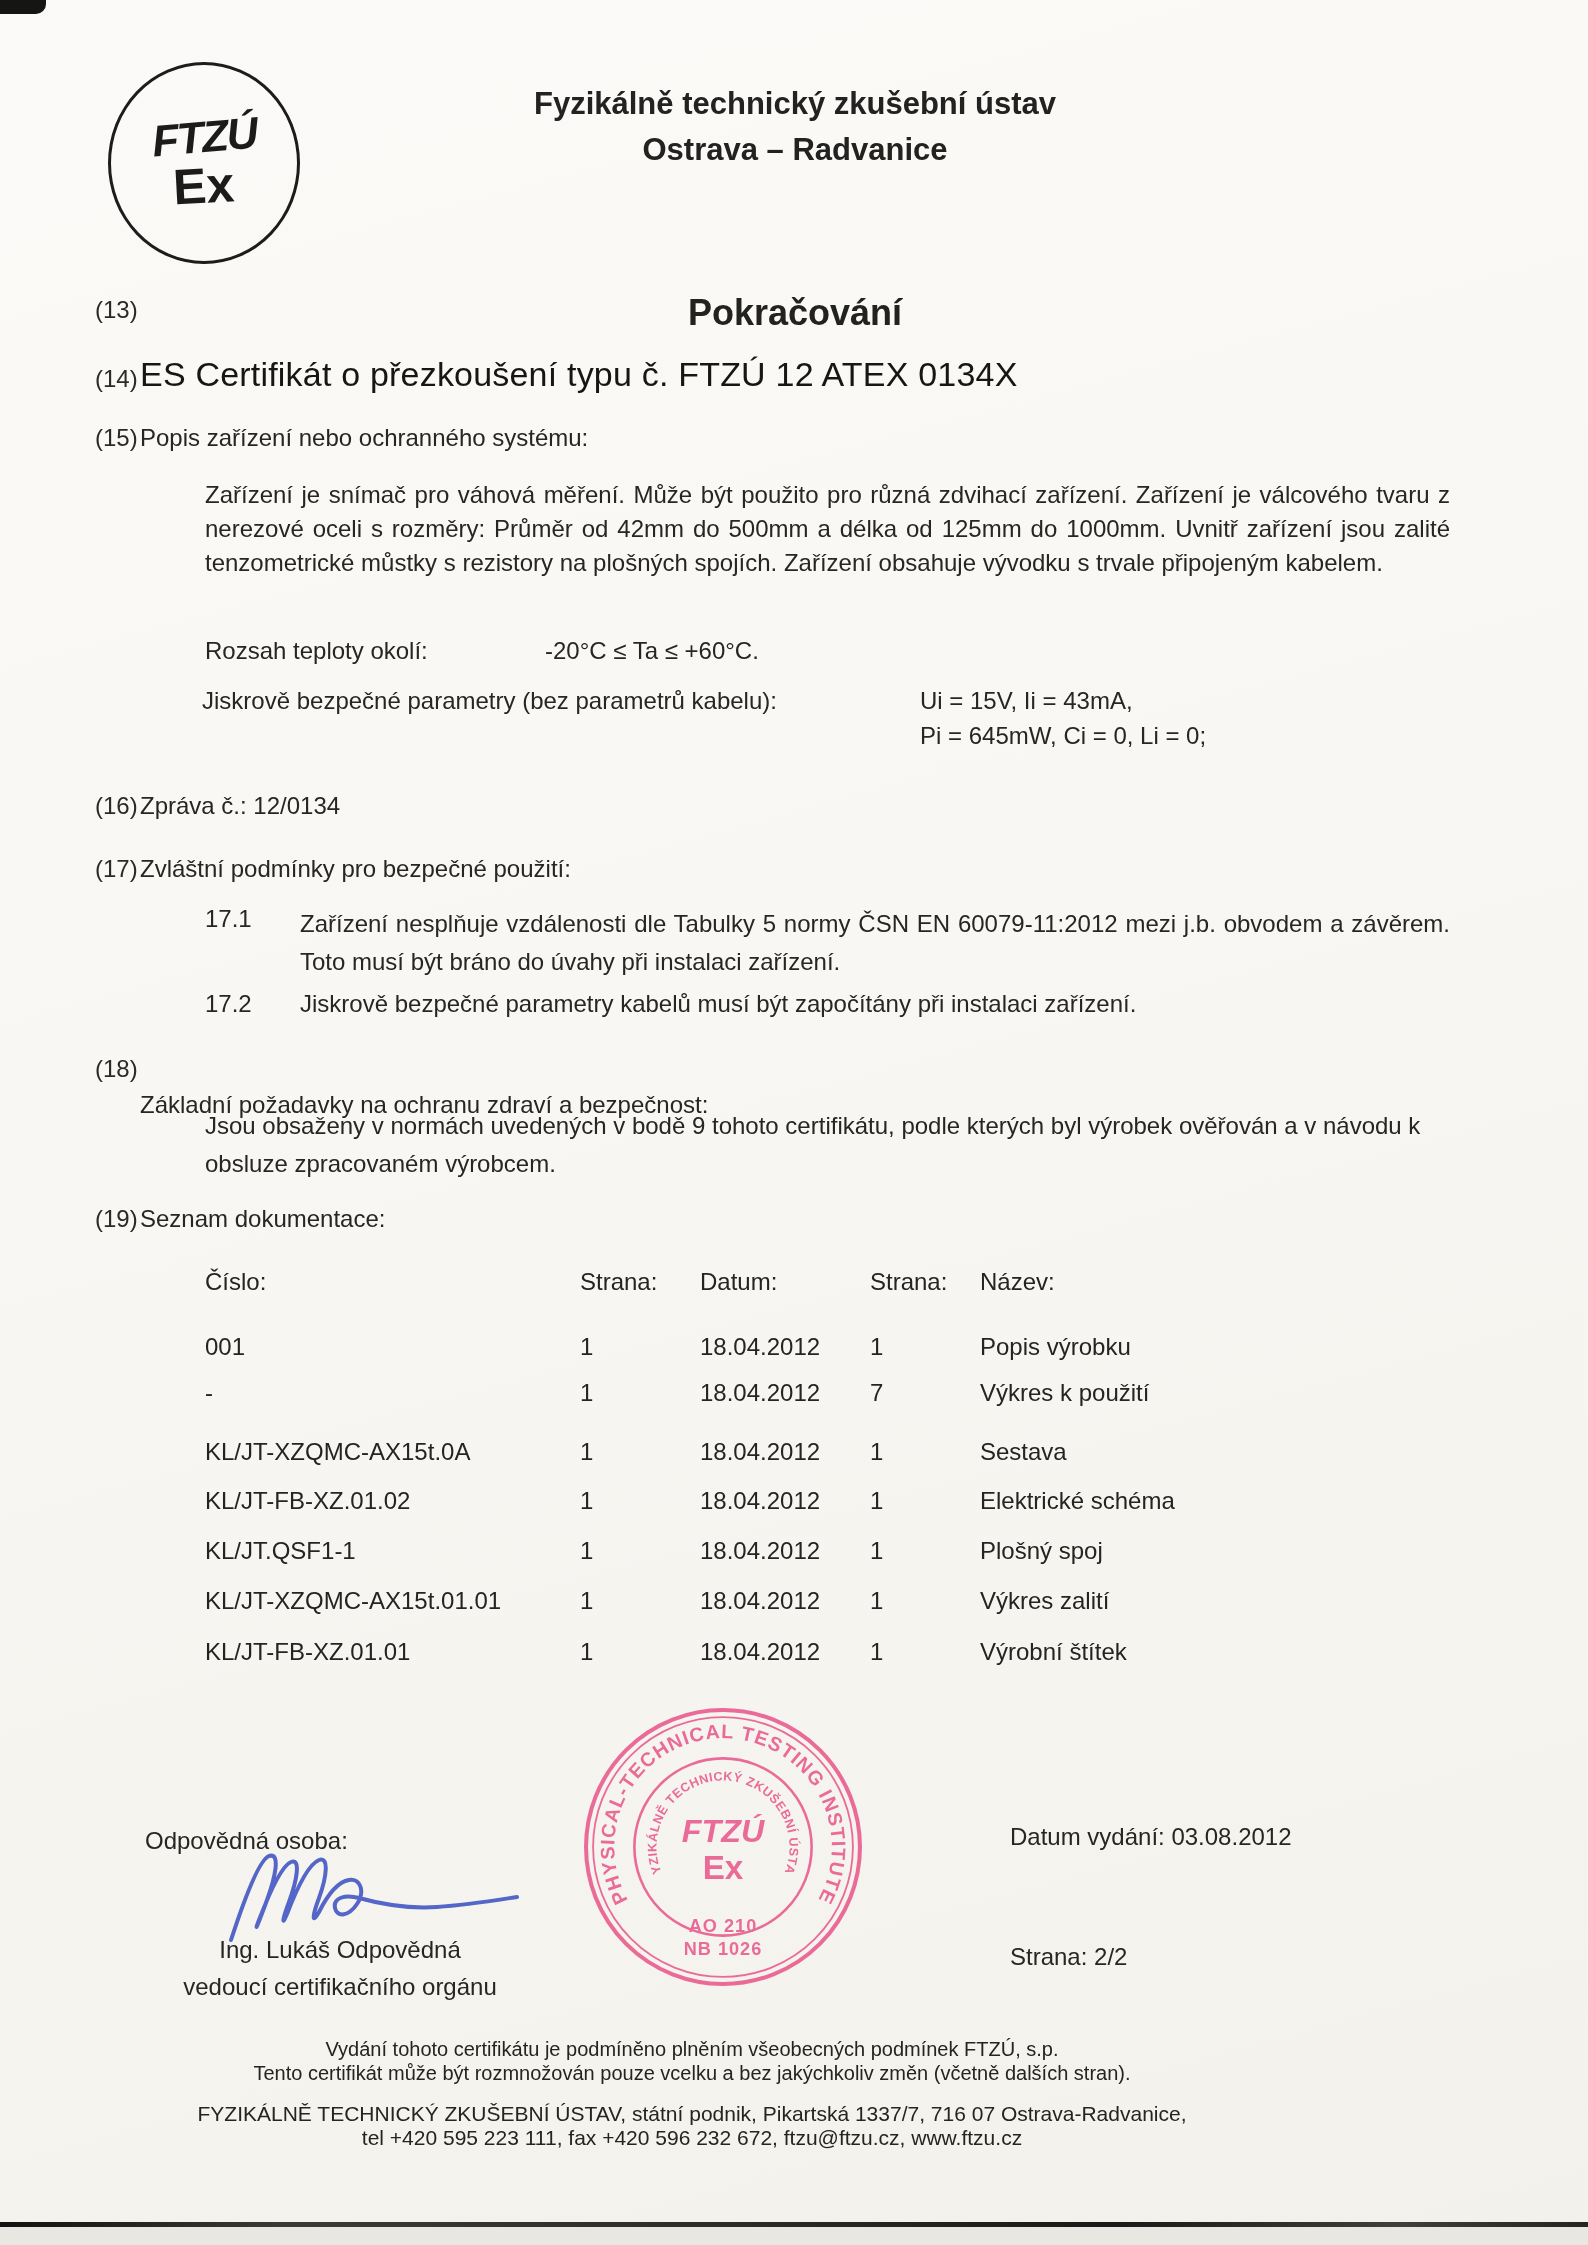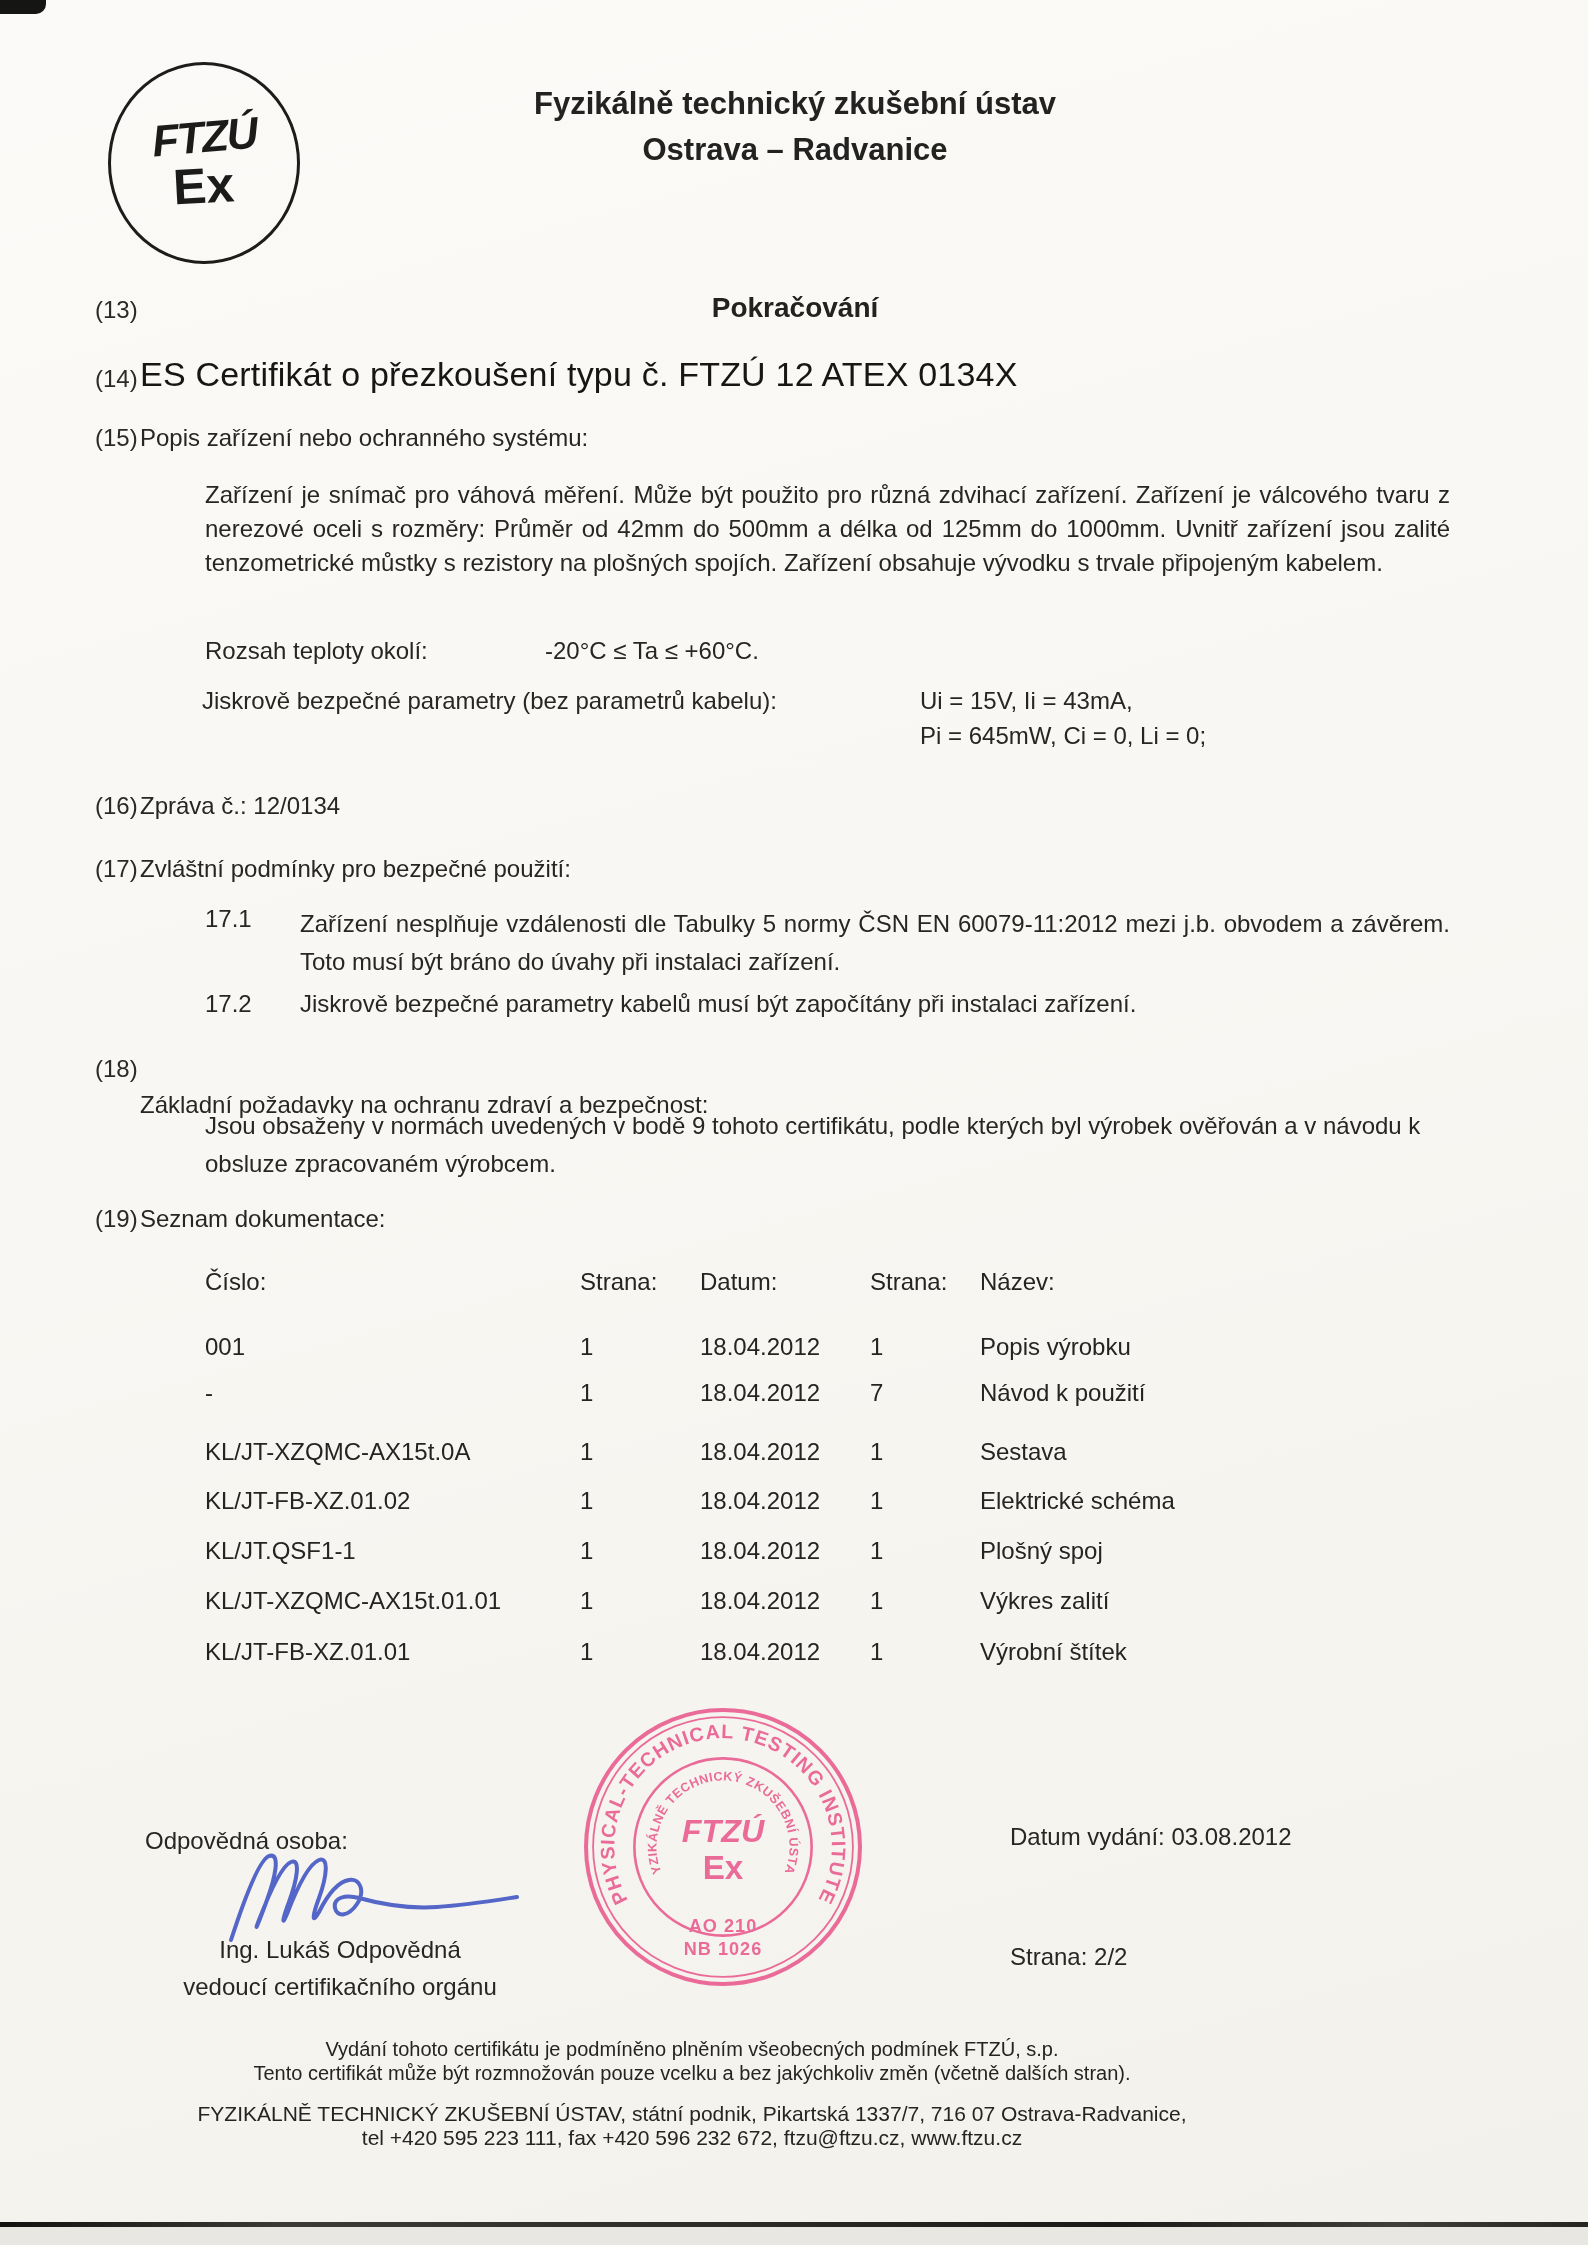--- a/index.html
+++ b/index.html
@@ -22,21 +22,21 @@
     left:108px;top:62px;width:186px;height:196px;
     border:3px solid #1c1c1a;border-radius:50%;
     display:flex;flex-direction:column;align-items:center;justify-content:center;
     background:transparent;
   }
   .logo-ftzu{font-style:italic;font-weight:800;font-size:44px;letter-spacing:-2px;color:#1b1b19;transform:rotate(-5deg);line-height:1;}
   .logo-ex{font-weight:800;font-size:50px;color:#1b1b19;line-height:1;margin-top:2px;transform:rotate(-3deg);}
   .header-center{left:300px;top:0;width:990px;text-align:center;}
   .inst1{top:86px;font-size:31px;}
   .inst2{top:132px;font-size:31px;}
-  .pokrac{top:292px;font-size:28px;}
+  .pokrac{top:292px;font-size:36px;}
   .h14{left:140px;top:355px;font-size:34px;font-weight:normal;color:#161614;letter-spacing:.2px;}
   .table-wrap{left:205px;top:1262px;width:1260px;}
   .t-row{position:absolute;left:0;width:1260px;display:grid;grid-template-columns:375px 120px 170px 110px 1fr;font-size:24px;color:#242422;}
   .stamp{left:582px;top:1706px;width:282px;height:282px;opacity:.85;}
   .sig-svg{left:225px;top:1848px;width:310px;height:105px;}
   .footer-line{left:0;width:1384px;text-align:center;color:#242422;}
   .scan-corner{left:0;top:0;width:46px;height:14px;background:#151513;border-bottom-right-radius:10px;}
   .scan-bottom-line{left:0;top:2222px;width:1588px;height:5px;
     background:linear-gradient(90deg,#11110f 0%,#3a3a36 18%,#2c2c28 45%,#191917 70%,#403f3a 88%,#242420 100%);}
   .scan-bottom-area{left:0;top:2227px;width:1588px;height:18px;background:#e9e7e2;}
@@ -103,21 +103,21 @@
       <span>1</span>
       <span>18.04.2012</span>
       <span>1</span>
       <span>Popis výrobku</span>
     </div>
     <div class="t-row" style="top:117px;">
       <span>-</span>
       <span>1</span>
       <span>18.04.2012</span>
       <span>7</span>
-      <span>Návod k použití</span>
+      <span>Výkres k použití</span>
     </div>
     <div class="t-row" style="top:176px;">
       <span>KL/JT-XZQMC-AX15t.0A</span>
       <span>1</span>
       <span>18.04.2012</span>
       <span>1</span>
       <span>Sestava</span>
     </div>
     <div class="t-row" style="top:225px;">
       <span>KL/JT-FB-XZ.01.02</span>

